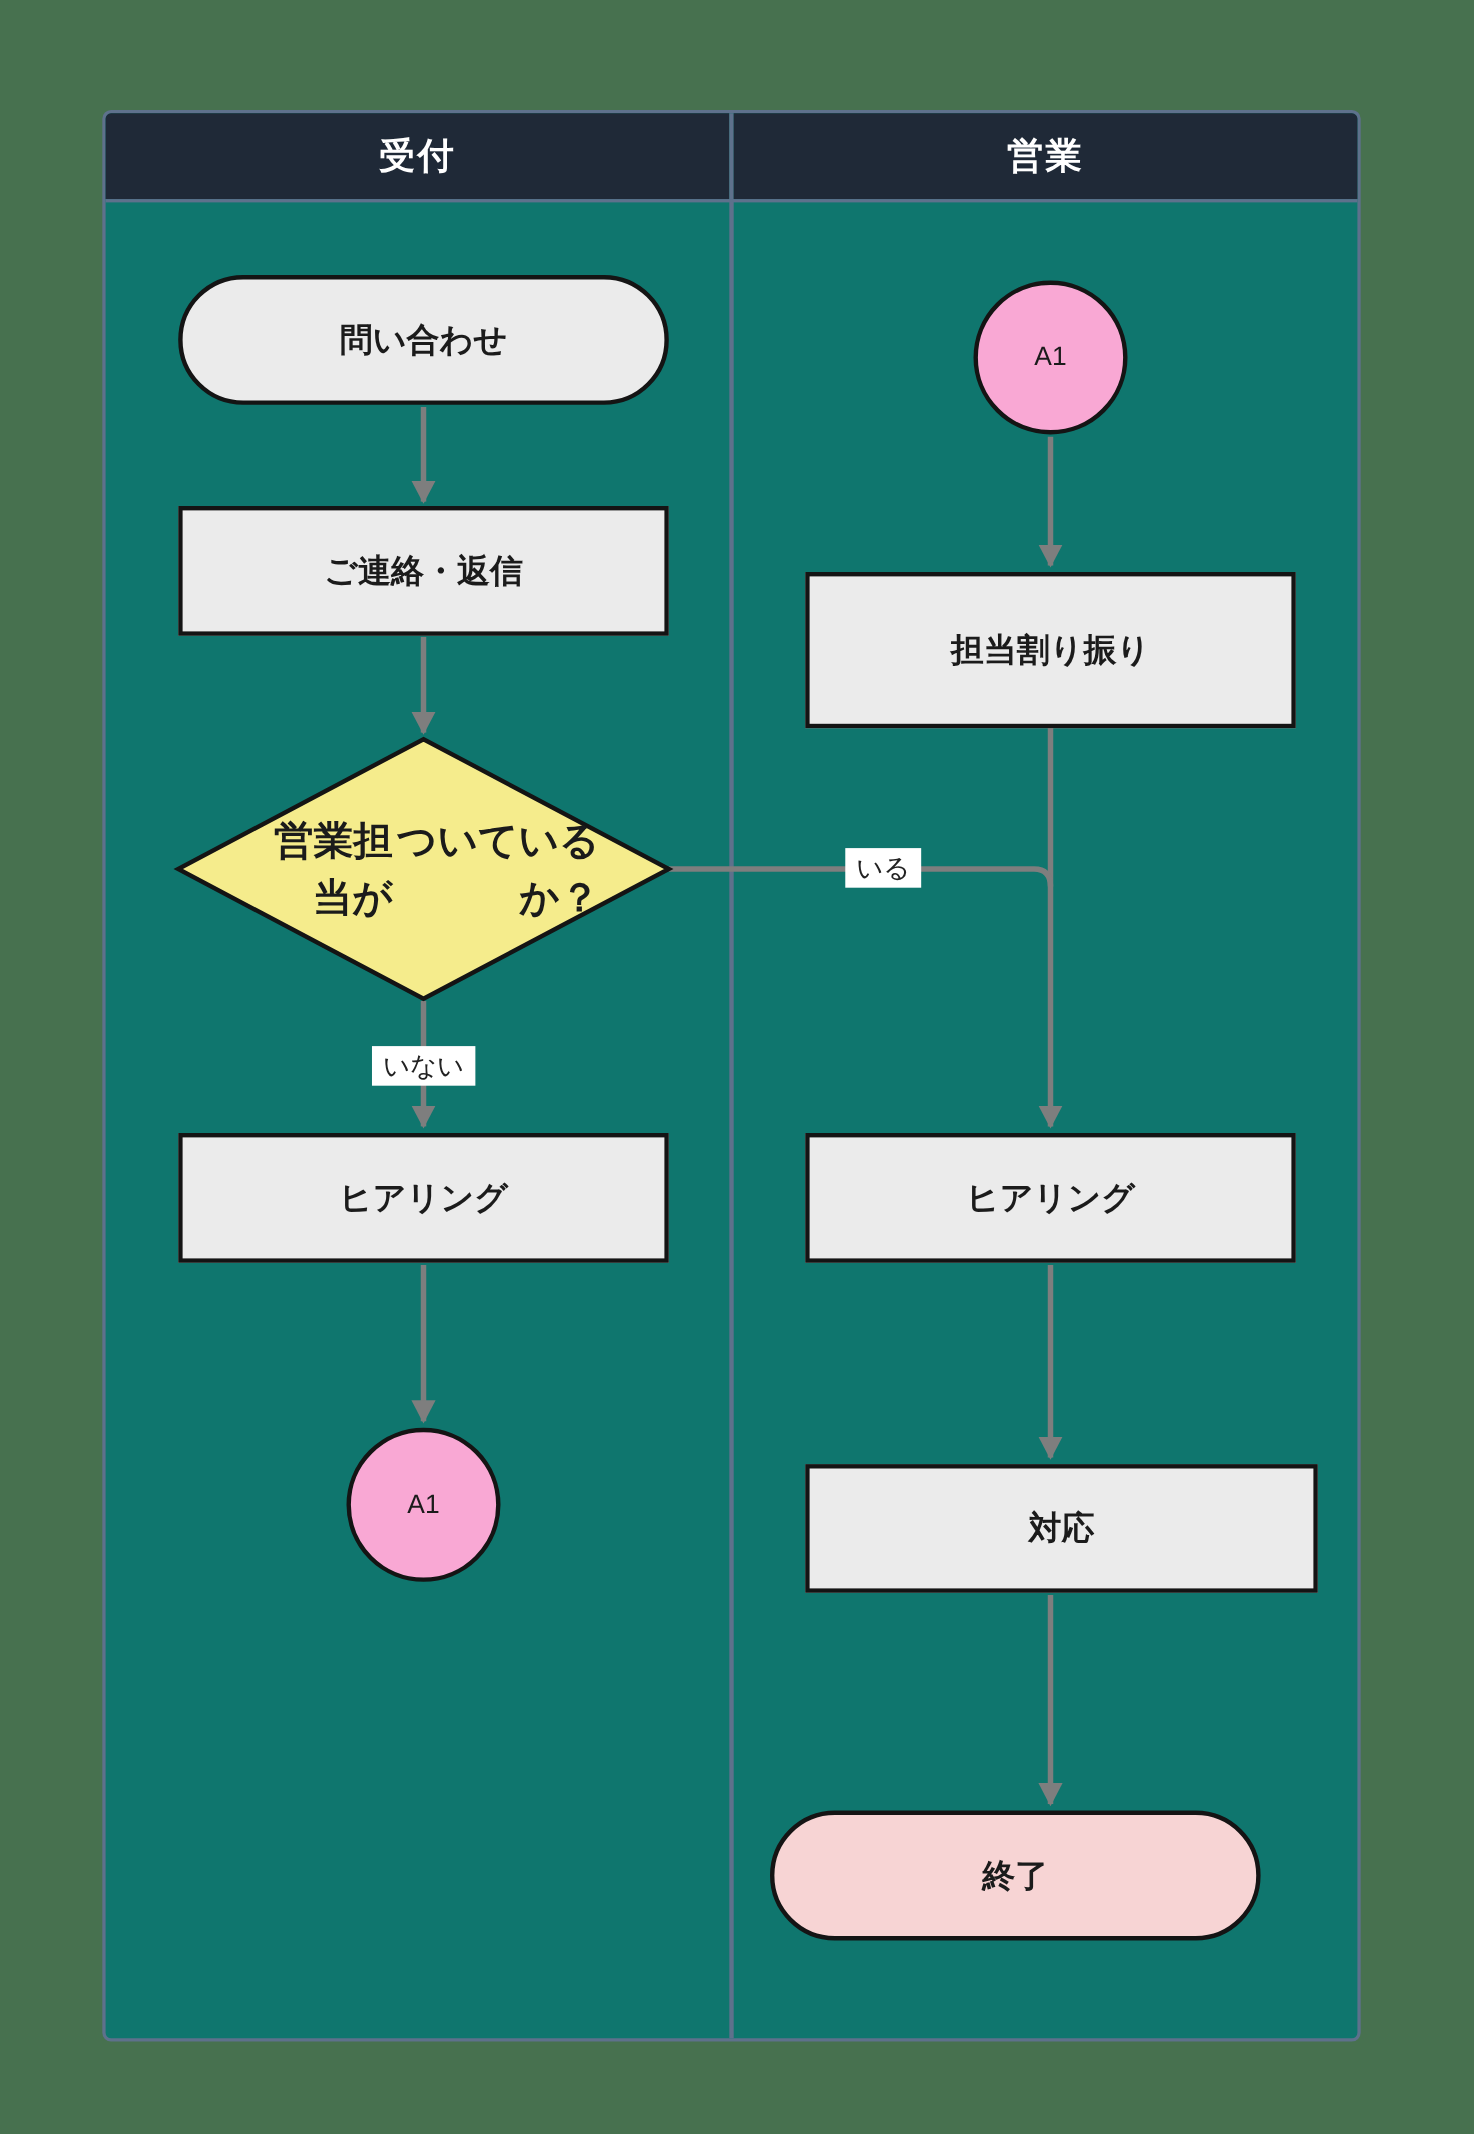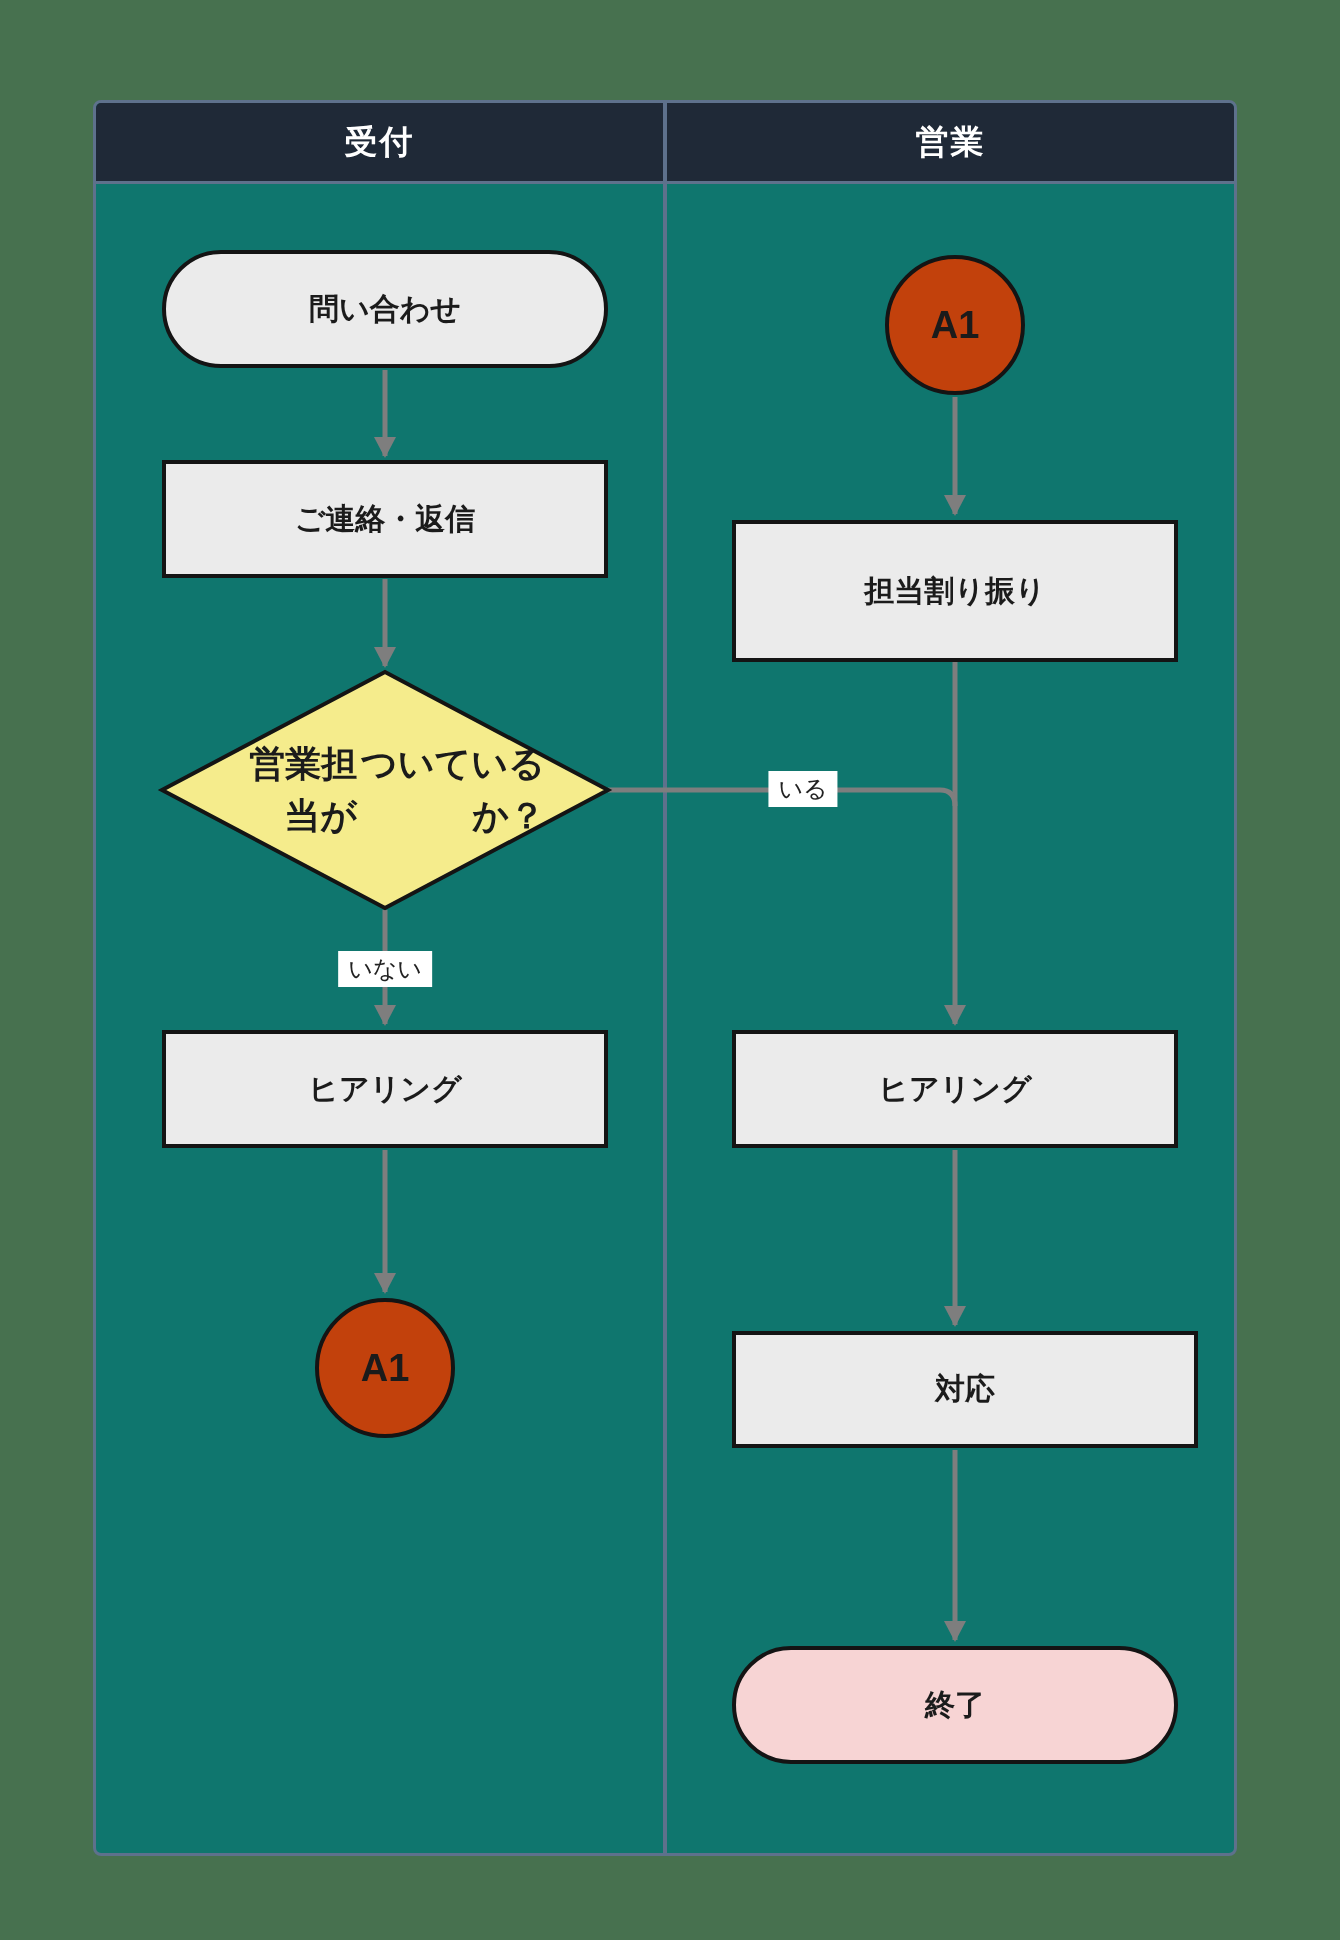--- a/index.html
+++ b/index.html
@@ -43,22 +43,22 @@
   .node {
     position:absolute; box-sizing:border-box;
     display:flex; align-items:center; justify-content:center;
     background:#EBEBEB; border:4px solid #141414;
     font-size:30px; font-weight:600; color:#1b1b1b;
     text-align:center;
   }
   .stadium { border-radius:59px; }
   .pill    { border-radius:59px; background:#F7D4D4; }
   .circle  {
-    border-radius:50%; background:#c2410c;
-    font-size:38px; font-weight:700;
+    border-radius:50%; background:#f9a8d4;
+    font-size:24px; font-weight:400;
   }
   .diamond-text {
     position:absolute; width:320px;
     display:flex; flex-direction:row; align-items:center; justify-content:center;
     font-size:36px; font-weight:600; color:#1b1b1b; text-align:right;
     line-height:1.45;
   }
   .edge-label {
     position:absolute; transform:translate(-50%,-50%);
     background:#ffffff; padding:2px 10px;
@@ -116,18 +116,18 @@
   <div class="node circle" style="left:315px; top:1298px; width:140px; height:140px;">A1</div>
 
   <div class="node circle" style="left:885px; top:255px; width:140px; height:140px;">A1</div>
 
   <div class="node" style="left:732px; top:520px; width:446px; height:142px;">担当割り振り</div>
 
   <div class="node" style="left:732px; top:1030px; width:446px; height:118px;">ヒアリング</div>
 
   <div class="node" style="left:732px; top:1331px; width:466px; height:117px;">対応</div>
 
-  <div class="node pill" style="left:732px; top:1646px; width:446px; height:118px;">終了</div>
+  <div class="node pill" style="left:700px; top:1646px; width:446px; height:118px;">終了</div>
 
   <div class="edge-label" style="left:803px; top:789px;">いる</div>
   <div class="edge-label" style="left:385px; top:969px;">いない</div>
 
 </div>
 
 </body></html>

